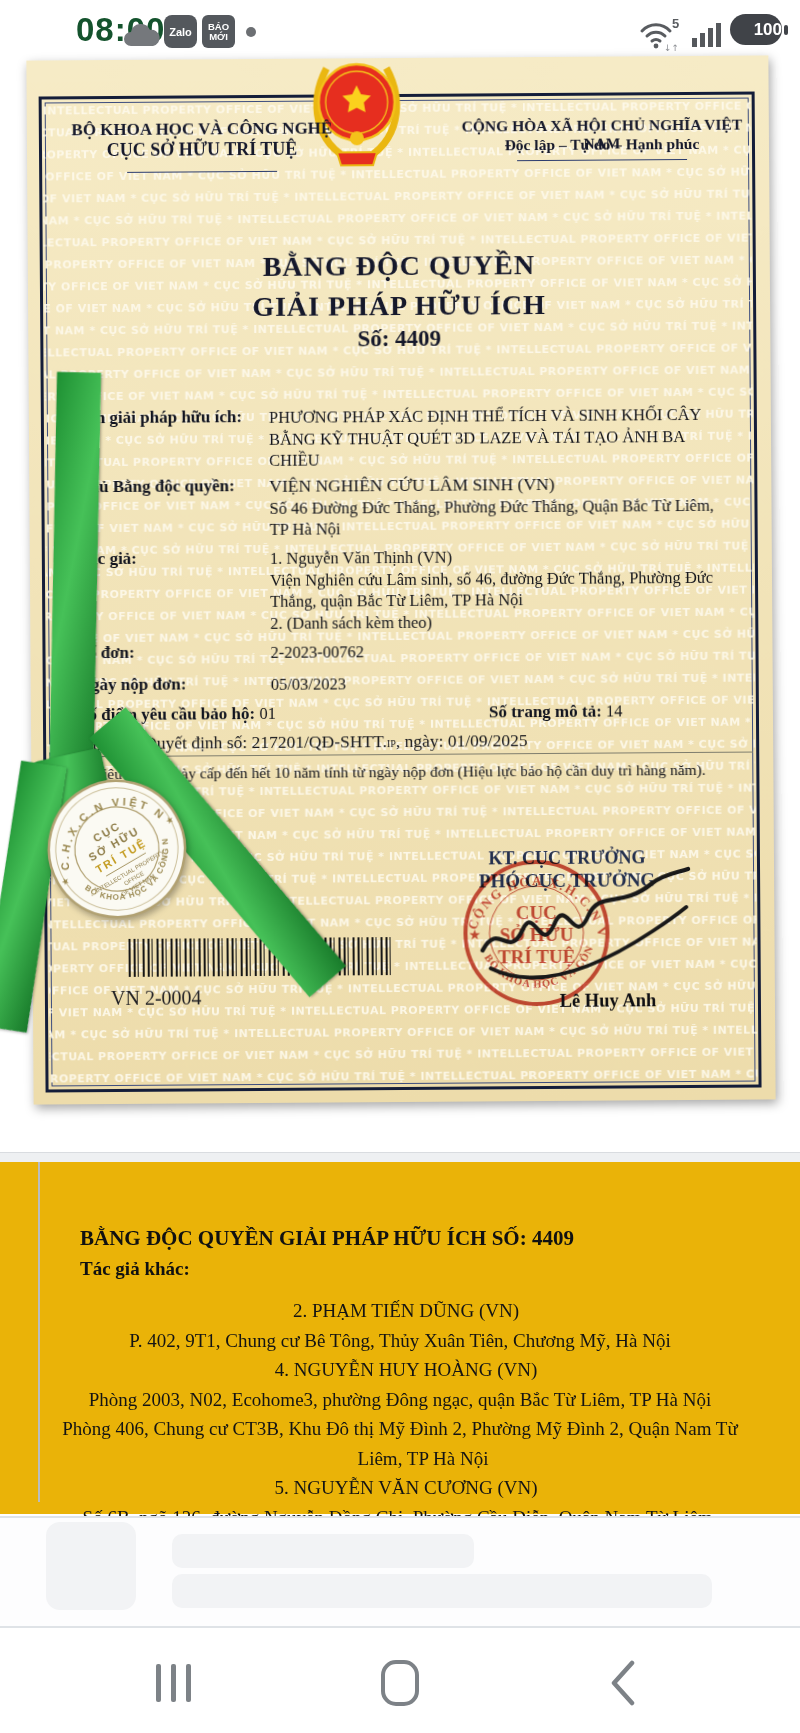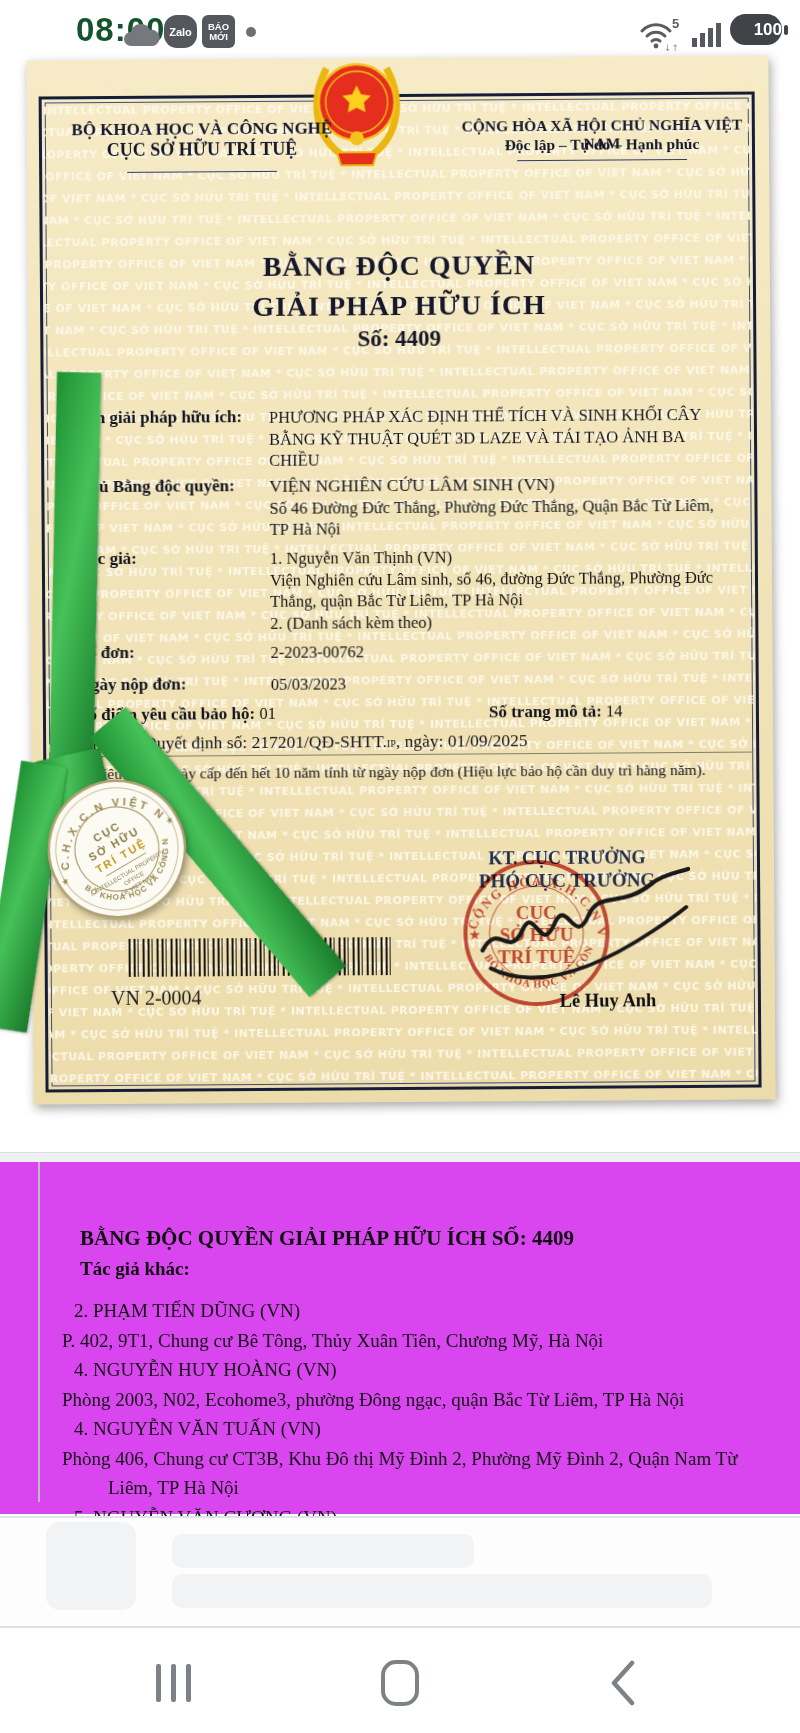--- a/index.html
+++ b/index.html
@@ -38,21 +38,21 @@
 </head>
 <body>
 
 <div class="screen">
 
   <div class="abs" style="left:0;top:0;width:800px;height:58px;">
     <div class="abs time" style="left:34px;top:11px;">08:00</div>
     <svg class="abs" style="left:122px;top:22px;" width="38" height="26" viewBox="0 0 38 26">
       <path d="M9 24a7 7 0 0 1 0-14 10 10 0 0 1 19-2 7 7 0 0 1 3 16z" fill="#75787c"></path>
     </svg>
-    <div class="abs badge" style="left:164px;top:15px;width:33px;height:33px;font-size:11px;border-radius:13px;">
+    <div class="abs badge" style="left:164px;top:15px;width:33px;height:33px;font-size:11px;">
       <span>Zalo</span>
     </div>
     <div class="abs badge" style="left:202px;top:15px;width:33px;height:33px;font-size:9.5px;line-height:10px;border-radius:6px;flex-direction:column;">
       <span>BÁO</span>
       <span>MỚI</span>
     </div>
     <div class="abs" style="left:246px;top:27px;width:10px;height:10px;border-radius:50%;background:#6c6f73;"></div>
 
     <svg class="abs" style="left:638px;top:16px;" width="46" height="36" viewBox="0 0 46 36">
       <path d="M4 15 A19 19 0 0 1 32 15" stroke="#595c60" stroke-width="3" fill="none" stroke-linecap="round"></path>
@@ -252,30 +252,29 @@
         <text x="71" y="99" text-anchor="middle" font-family="Liberation Sans" font-size="6" fill="#8d7b46">INTELLECTUAL PROPERTY</text>
         <text x="71" y="107" text-anchor="middle" font-family="Liberation Sans" font-size="6" fill="#8d7b46">OFFICE</text>
         <text x="71" y="115" text-anchor="middle" font-family="Liberation Sans" font-size="6" fill="#8d7b46">OF VIET NAM</text>
       </g>
     </svg>
   </div>
 
 
   <div class="abs" style="left:0;top:1152px;width:800px;height:10px;background:#eef0f2;border-top:1px solid #d9dce0;border-bottom:1px solid #d9dce0;"></div>
 
-  <div class="abs" style="left:0;top:1162px;width:800px;height:352px;background:#d946ef;">
+  <div class="abs" style="left:0;top:1162px;width:800px;height:352px;background:#eab308;text-align:center;">
     <div class="abs" style="left:38px;top:0;width:2px;height:340px;background:#b9bdc2;"></div>
     <div class="abs" style="left:80px;top:64px;font-weight:bold;font-size:21px;color:#111;">BẰNG ĐỘC QUYỀN GIẢI PHÁP HỮU ÍCH SỐ: 4409</div>
     <div class="abs" style="left:80px;top:96px;font-weight:bold;font-size:19px;color:#111;">Tác giả khác:</div>
     <div class="abs" style="left:62px;top:134px;width:676px;font-size:19px;line-height:29.5px;color:#141414;">
       <div class="p2name">2. PHẠM TIẾN DŨNG (VN)</div>
       <div class="p2addr">P. 402, 9T1, Chung cư Bê Tông, Thủy Xuân Tiên, Chương Mỹ, Hà Nội</div>
       <div class="p2name">4. NGUYỄN HUY HOÀNG (VN)</div>
       <div class="p2addr">Phòng 2003, N02, Ecohome3, phường Đông ngạc, quận Bắc Từ Liêm, TP Hà Nội</div>
-      <div class="p2name">4. NGUYỄN VĂN TUẤN (VN)</div>
       <div class="p2addr">Phòng 406, Chung cư CT3B, Khu Đô thị Mỹ Đình 2, Phường Mỹ Đình 2, Quận Nam Từ Liêm, TP Hà Nội</div>
       <div class="p2name">5. NGUYỄN VĂN CƯƠNG (VN)</div>
       <div class="p2addr">Số 6B, ngõ 126, đường Nguyễn Đồng Chi, Phường Cầu Diễn, Quận Nam Từ Liêm, Thành Phố Hà Nội</div>
     </div>
   </div>
 
   <div class="abs" style="left:0;top:1516px;width:800px;height:108px;background:#fdfdfe;border-top:2px solid #dfe3e7;border-bottom:2px solid #dfe3e7;">
     <div class="abs skel" style="left:46px;top:4px;width:90px;height:88px;border-radius:14px;"></div>
     <div class="abs skel" style="left:172px;top:16px;width:302px;height:34px;"></div>
     <div class="abs skel" style="left:172px;top:56px;width:540px;height:34px;"></div>

